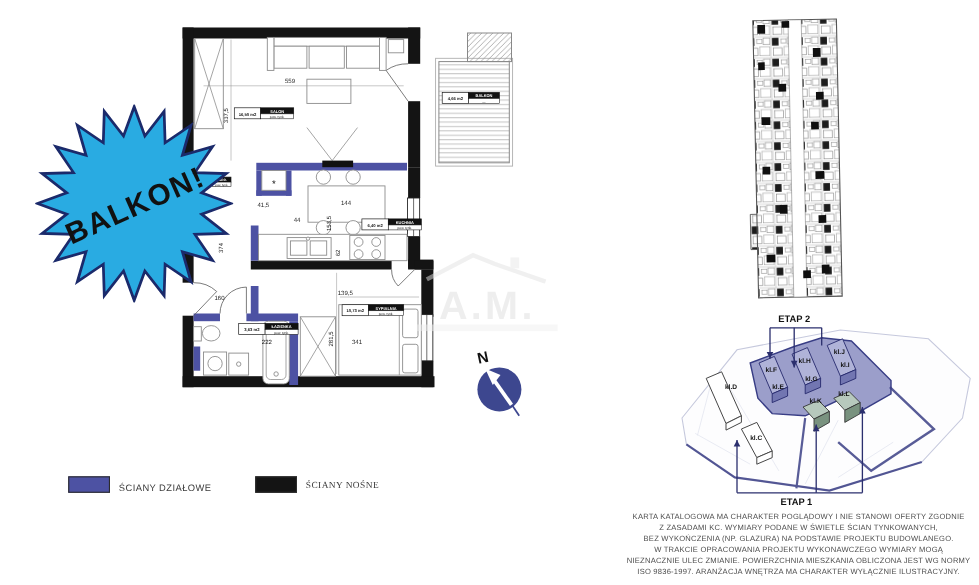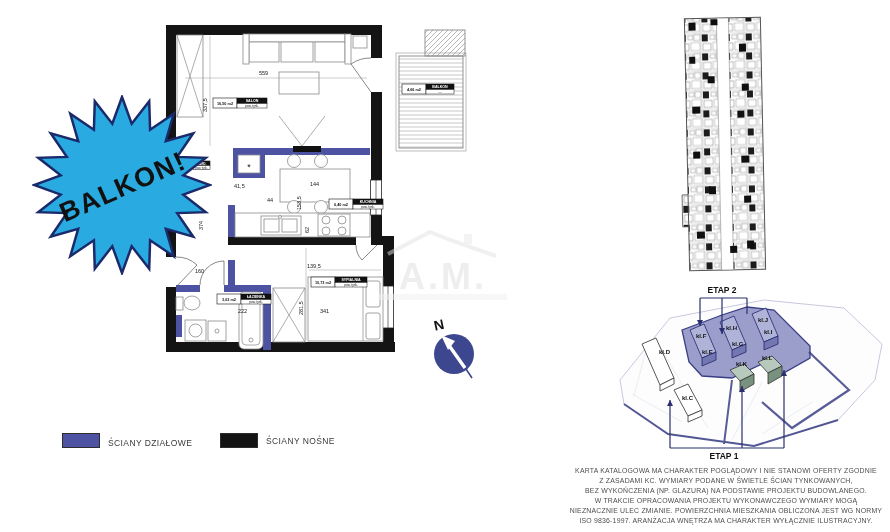--- a/index.html
+++ b/index.html
@@ -362,21 +362,21 @@
       <text x="124" y="84" fill="#2b2f6e">kl.K</text>
       <text x="150" y="78" fill="#2b2f6e">kl.L</text>
       <text x="70" y="118" fill="#555">kl.C</text>
     </g>
   </svg>
 
   <div class="legend-item" style="left:62px;top:433px;align-items:flex-end;">
     <span class="swatch" style="background:#4d52a3;"></span>
     <span class="legend-label">ŚCIANY DZIAŁOWE</span>
   </div>
-  <div class="legend-item" style="left:220px;top:433px;">
+  <div class="legend-item" style="left:232px;top:433px;font-family:Liberation Serif, serif;">
     <span class="swatch" style="background:#141414;"></span>
     <span class="legend-label">ŚCIANY NOŚNE</span>
   </div>
 
   <div class="abs disclaimer">
     <div>KARTA KATALOGOWA MA CHARAKTER POGLĄDOWY I NIE STANOWI OFERTY ZGODNIE</div>
     <div>Z ZASADAMI KC. WYMIARY PODANE W ŚWIETLE ŚCIAN TYNKOWANYCH,</div>
     <div>BEZ WYKOŃCZENIA (NP. GLAZURA) NA PODSTAWIE PROJEKTU BUDOWLANEGO.</div>
     <div>W TRAKCIE OPRACOWANIA PROJEKTU WYKONAWCZEGO WYMIARY MOGĄ</div>
     <div>NIEZNACZNIE ULEC ZMIANIE. POWIERZCHNIA MIESZKANIA OBLICZONA JEST WG NORMY</div>

